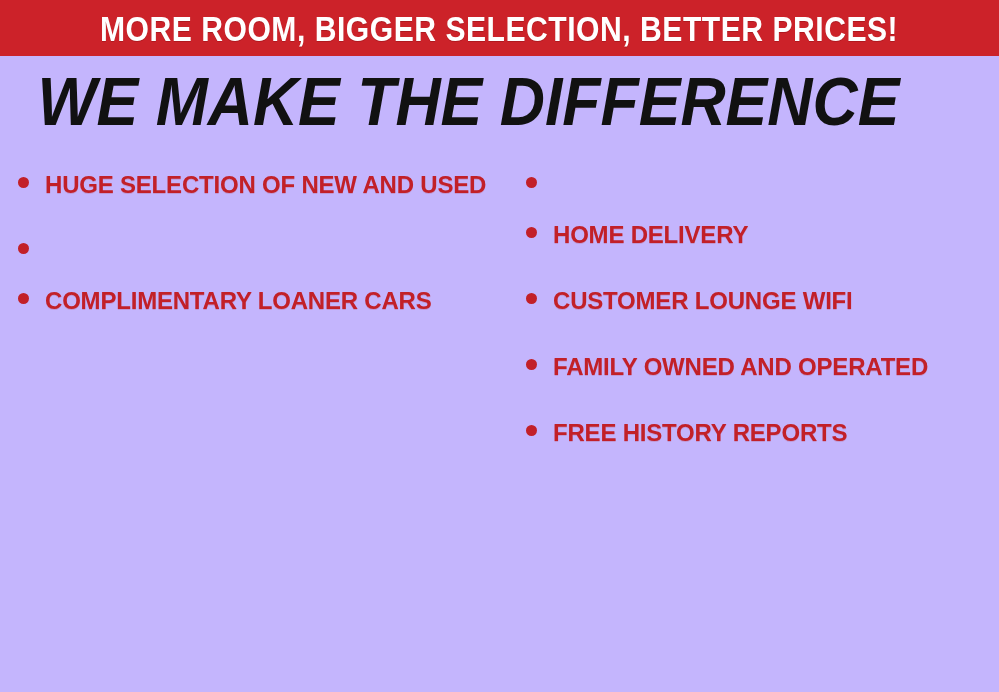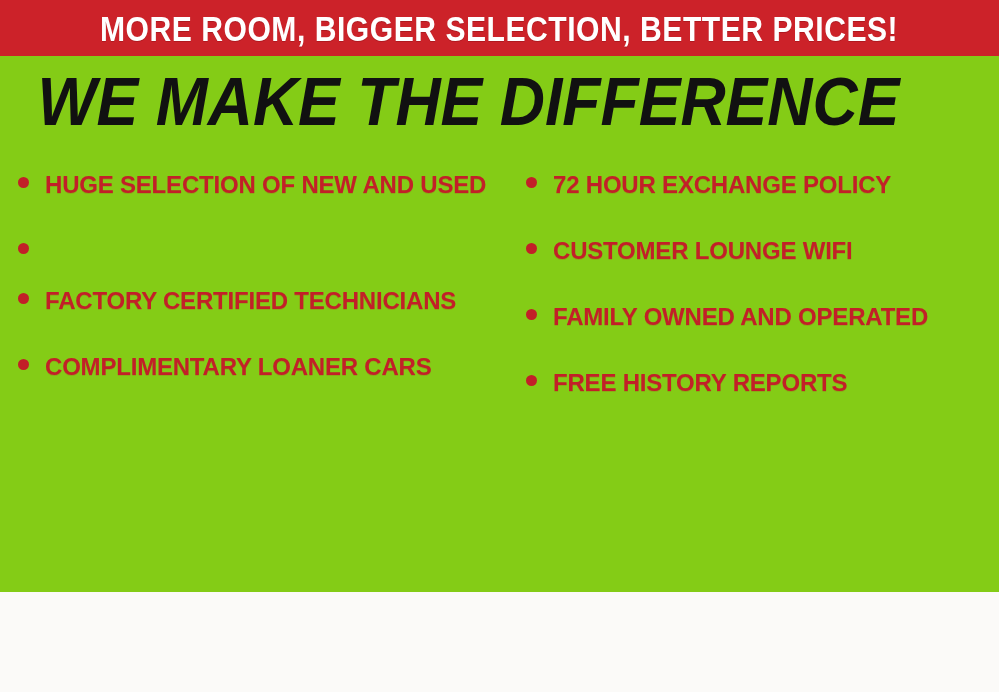--- a/index.html
+++ b/index.html
@@ -9,22 +9,22 @@
   body {
     width: 999px;
     height: 692px;
     background: #fbfaf8;
     font-family: "Liberation Sans", sans-serif;
     overflow: hidden;
   }
   #poster {
     position: relative;
     width: 999px;
-    height: 592px;
-    background: #84cc16;
+    height: 692px;
+    background: #c4b5fd;
     box-sizing: border-box;
     text-decoration: underline;
   }
 
   
   .banner {
     position: absolute;
     left: 0;
     top: 0;
     width: 999px;
@@ -146,40 +146,39 @@
 
       <div class="bullet-item">
         <span class="dot"></span>
         <span class="bullet-text">HUGE SELECTION OF NEW AND USED</span>
       </div>
 
       <div class="bullet-item">
         <span class="dot"></span>
       </div>
 
-      <div class="bullet-item">
-        <span class="dot"></span>
-        <span class="bullet-text">FACTORY CERTIFIED TECHNICIANS</span>
-      </div>
 
       <div class="bullet-item">
         <span class="dot"></span>
         <span class="bullet-text">COMPLIMENTARY LOANER CARS</span>
       </div>
 
 
     </div>
 
     <div class="col col-right">
 
       <div class="bullet-item">
         <span class="dot"></span>
-        <span class="bullet-text">72 HOUR EXCHANGE POLICY</span>
       </div>
 
+      <div class="bullet-item">
+        <span class="dot"></span>
+        <span class="bullet-text">HOME DELIVERY</span>
+      </div>
 
       <div class="bullet-item">
         <span class="dot"></span>
         <span class="bullet-text">CUSTOMER LOUNGE WIFI</span>
       </div>
 
 
       <div class="bullet-item">
         <span class="dot"></span>
         <span class="bullet-text">FAMILY OWNED AND OPERATED</span>

